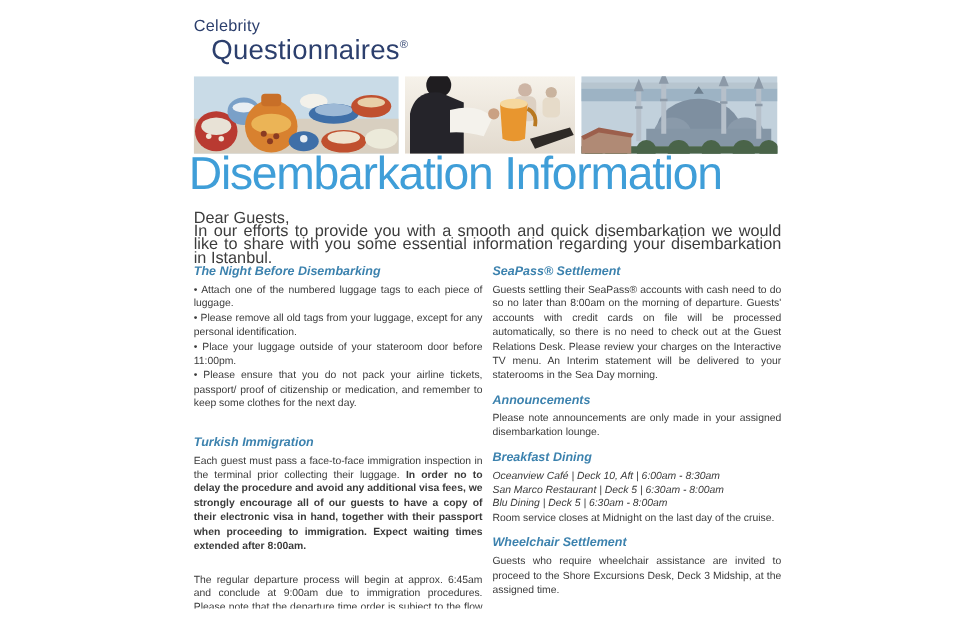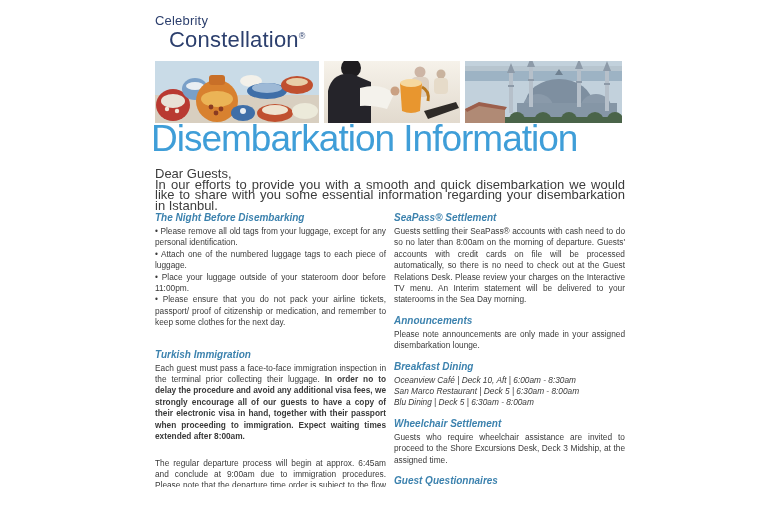--- a/index.html
+++ b/index.html
@@ -38,21 +38,21 @@
   .bold{font-weight:bold;}
   .it{font-style:italic;}
 </style>
 </head>
 <body>
 
 <div class="canvas">
 
   <div class="brand">
     <div class="brand-line1">Celebrity</div>
-    <div class="brand-line2"><span>Constellation</span><span class="reg">®</span></div>
+    <div class="brand-line2"><span>Questionnaires</span><span class="reg">®</span></div>
   </div>
 
   <div class="photos">
 
     <svg class="photo" width="164" height="62" viewBox="0 0 164 62">
       <rect width="164" height="62" fill="#c9dbe7"></rect>
       <rect y="34" width="164" height="28" fill="#d8cfc0"></rect>
       <ellipse cx="18" cy="44" rx="17" ry="16" fill="#b93a31"></ellipse>
       <ellipse cx="18" cy="40" rx="12" ry="7" fill="#e8e2d6"></ellipse>
       <circle cx="12" cy="48" r="2.2" fill="#f0e6d8"></circle>
@@ -145,22 +145,22 @@
     <p>Dear Guests,</p>
     <p class="body">In our efforts to provide you with a smooth and quick disembarkation we would like to share with you some essential information regarding your disembarkation in Istanbul.</p>
   </div>
 
   <div class="columns">
 
     <div class="col col-left">
 
       <div class="section s1">
         <h3>The Night Before Disembarking</h3>
+        <p>•  Attach one of the numbered luggage tags to each piece of luggage.</p>
         <p>• Please remove all old tags from your luggage, except for any personal identification.</p>
-        <p>•  Attach one of the numbered luggage tags to each piece of luggage.</p>
         <p>• Place your luggage outside of your stateroom door before 11:00pm.</p>
         <p>• Please ensure that you do not pack your airline tickets, passport/ proof of citizenship or medication, and remember to keep some clothes for the next day.</p>
       </div>
 
       <div class="section s2">
         <h3>Turkish Immigration</h3>
         <p><span>Each guest must pass a face-to-face immigration inspection in the terminal prior collecting their luggage. </span><span class="bold">In order no to delay the procedure and avoid any additional visa fees, we strongly encourage all of our guests to have a copy of their electronic visa in hand, together with their passport when proceeding to immigration. Expect waiting times extended after 8:00am.</span></p>
       </div>
 
       <div class="section s3">
@@ -178,20 +178,21 @@
       <div class="section">
         <h3>Announcements</h3>
         <p>Please note announcements are only made in your assigned disembarkation lounge.</p>
       </div>
 
       <div class="section">
         <h3>Breakfast Dining</h3>
         <p class="it loose">Oceanview Café | Deck 10, Aft | 6:00am - 8:30am</p>
         <p class="it loose">San Marco Restaurant | Deck 5 | 6:30am - 8:00am</p>
         <p class="it loose">Blu Dining | Deck 5 | 6:30am - 8:00am</p>
+        <p class="loose">Room service closes at Midnight on the last day of the cruise.</p>
       </div>
 
       <div class="section">
         <h3>Wheelchair Settlement</h3>
         <p>Guests who require wheelchair assistance are invited to proceed to the Shore Excursions Desk, Deck 3 Midship, at the assigned time.</p>
       </div>
 
       <div class="section">
         <h3>Guest Questionnaires</h3>
         <p>All sailed guests over the age of 18 who have provided us with their e-mail address will now receive an e-mail invitation to participate in an online survey on the day of departure. You will have one week to complete the survey, after leaving the ship. The survey works on smartphones, tablets, laptops and other computers and takes approximately 10 minutes to answer. We thank you in advance for your comments.</p>

